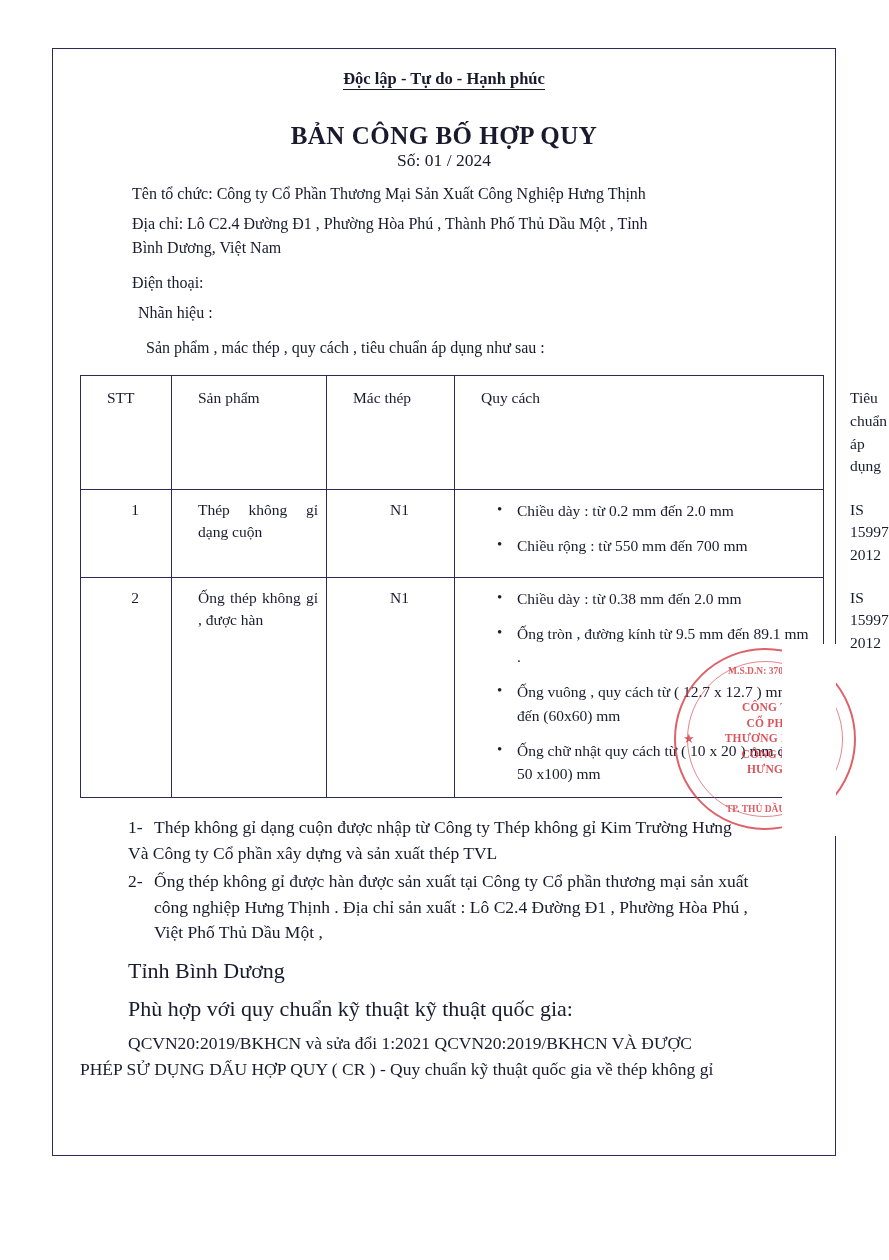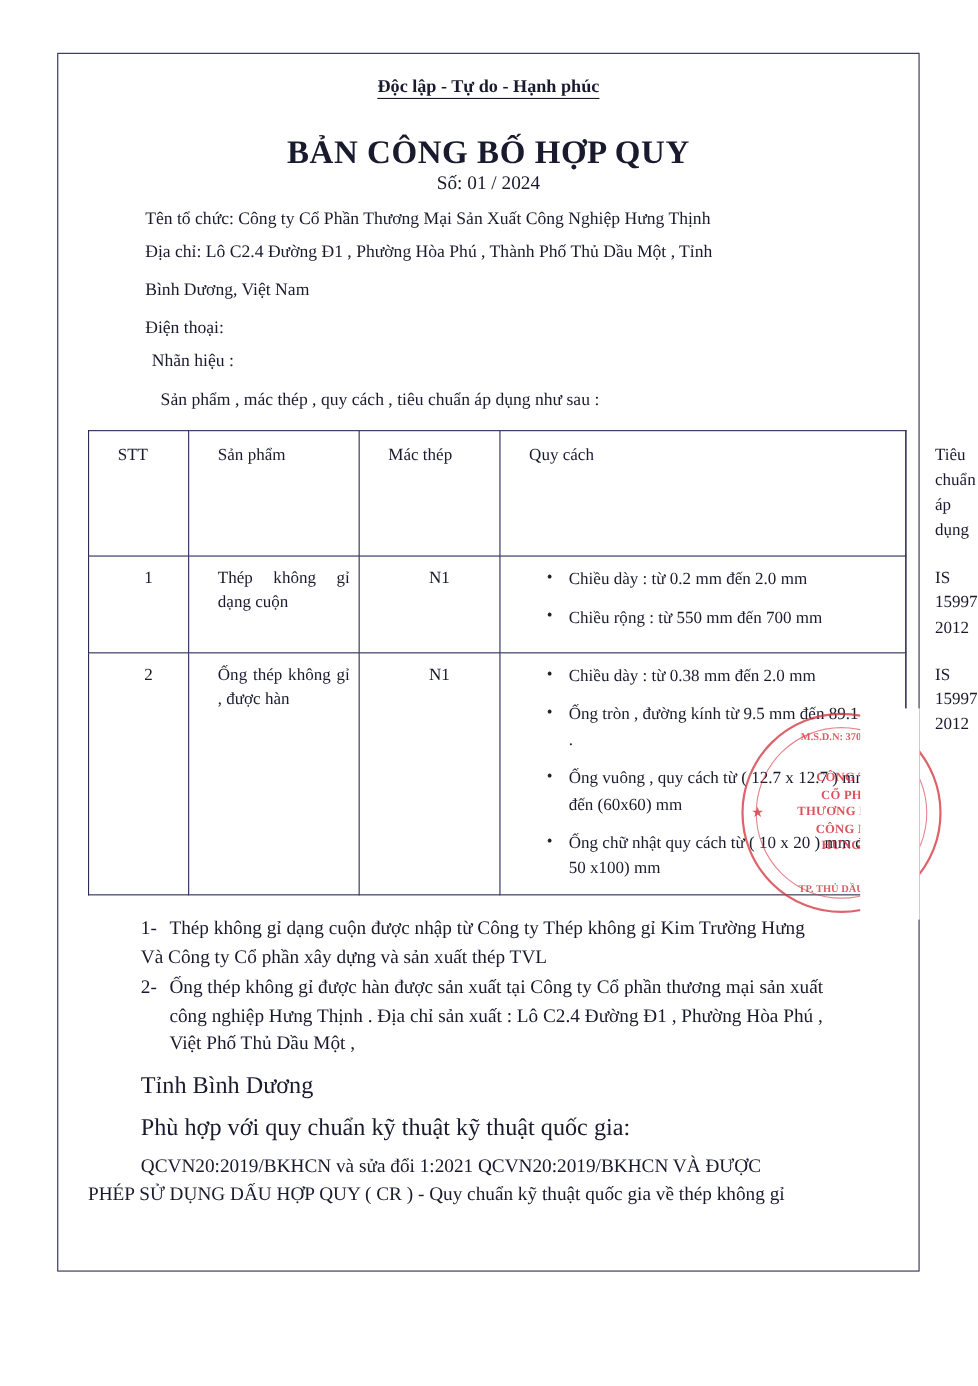--- a/index.html
+++ b/index.html
@@ -52,21 +52,21 @@
     margin-top: 5px;
   }
   .national-sub span.underline-part {
     border-bottom: 1.4px solid #1a1a2e;
     padding-bottom: 1px;
   }
 
   .doc-title {
     text-align: center;
     font-weight: bold;
-    font-size: 30px;
+    font-size: 25px;
     margin-top: 33px;
     letter-spacing: 0.5px;
   }
   .doc-number {
     text-align: center;
     font-size: 17.5px;
     margin-top: 0;
   }
 
   .para {
@@ -261,21 +261,21 @@
 
 <div class="content">
 
   <div class="national-sub"><span class="underline-part">Độc lập - Tự do - Hạnh phúc</span></div>
 
   <div class="doc-title">BẢN CÔNG BỐ HỢP QUY</div>
   <div class="doc-number">Số: 01 / 2024</div>
 
   <div class="para indent">Tên tổ chức: Công ty Cổ Phần Thương Mại Sản Xuất Công Nghiệp Hưng Thịnh</div>
   <div class="para indent tight">Địa chỉ: Lô C2.4 Đường Đ1 , Phường Hòa Phú , Thành Phố Thủ Dầu Một , Tỉnh</div>
-  <div class="para indent tight" style="margin-top:12px; padding-left:52px;">Bình Dương, Việt Nam</div>
+  <div class="para indent tight" style="margin-top:2px; padding-left:52px;">Bình Dương, Việt Nam</div>
   <div class="para indent">Điện thoại:</div>
 
   <div class="para indent2 tight">Nhãn hiệu :</div>
   <div class="para indent3">Sản phẩm , mác thép , quy cách , tiêu chuẩn áp dụng như sau :</div>
 
   <table class="spec-table">
     <thead>
       <tr>
         <th class="c-stt">STT</th>
         <th class="c-prod">Sản phẩm</th>

